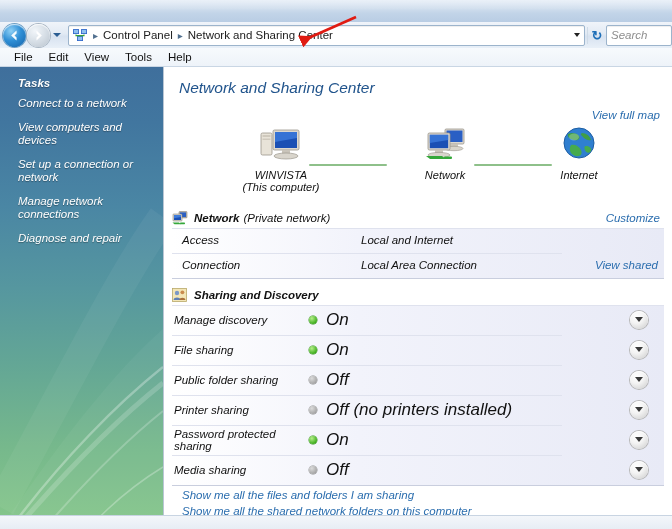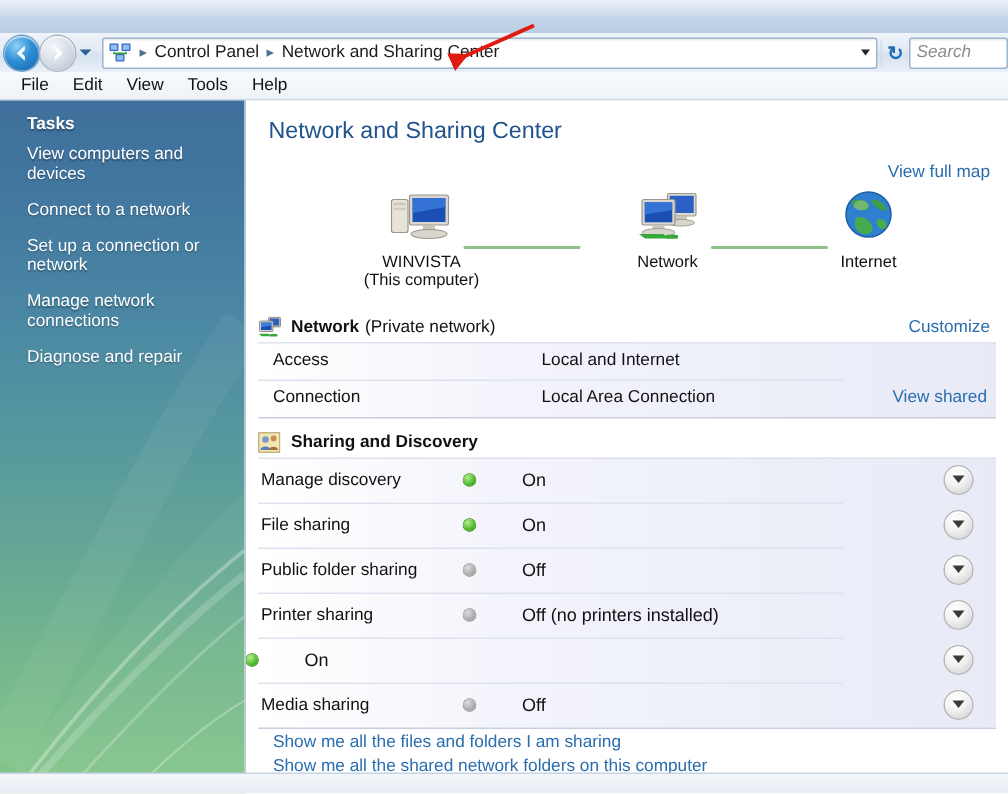--- a/index.html
+++ b/index.html
@@ -81,21 +81,21 @@
   
   .menubar{
     position:absolute;left:0;top:48px;width:672px;height:19px;
     background:linear-gradient(to bottom,#f7fafd,#eef3f9);
     border-bottom:1px solid #c9d6e4;
     display:flex;align-items:center;padding-left:6px;box-sizing:border-box;
   }
   .menuitem{padding:0 8px;color:#111;font-size:11.5px;line-height:18px;}
 
   
-  .content{position:absolute;left:0;top:67px;width:672px;height:462px;}
+  .content{position:absolute;left:0;top:67px;width:672px;height:462px;font-style:italic;}
 
   .sidebar{
     position:absolute;left:0;top:0;width:163px;height:462px;overflow:hidden;
     background:linear-gradient(to bottom,#3f6f9c 0%,#41769f 12%,#4a86a4 30%,#56979f 48%,#64a795 65%,#76b88c 82%,#86c78a 100%);
   }
   .sidebar .swoosh{position:absolute;left:0;top:0;width:163px;height:462px;}
   .side-head{
     position:absolute;left:18px;top:10px;color:#ffffff;font-weight:bold;font-size:11.5px;
     text-shadow:0 1px 1px rgba(0,0,0,.35);
   }
@@ -151,21 +151,21 @@
     position:absolute;left:8px;top:218px;width:492px;height:20px;display:flex;align-items:center;
   }
   .sec-share-head .ico{width:15px;height:14px;margin-right:7px;flex:none;position:relative;}
   .sec-share-head .t1{font-weight:bold;font-size:11.5px;color:#111;}
 
   .srow{position:absolute;left:0;width:492px;height:30px;display:flex;align-items:center;}
   .srow .name{width:145px;padding-left:10px;box-sizing:border-box;font-size:11.5px;color:#111;}
   .srow .dot{width:8px;height:8px;border-radius:50%;margin-right:9px;flex:none;}
   .srow .dot.on{background:radial-gradient(circle at 35% 30%,#b6f08a,#3fae1e 70%,#2f8a16);box-shadow:0 0 0 .5px #2f8a16;}
   .srow .dot.off{background:radial-gradient(circle at 35% 30%,#dcdcdc,#a6a6a6 70%,#8c8c8c);box-shadow:0 0 0 .5px #8c8c8c;}
-  .srow .state{font-size:12px;color:#111;margin-left:22px;}
+  .srow .state{font-size:17px;color:#111;}
   .srow .chev{
     margin-left:auto;margin-right:8px;width:18px;height:18px;border-radius:50%;flex:none;
     background:radial-gradient(circle at 38% 30%,#ffffff 0%,#f3f3f3 42%,#dcdcdc 75%,#c4c4c4 100%);
     box-shadow:0 0 0 1px #b6b6b6, inset 0 1px 1px rgba(255,255,255,.9);
     display:flex;align-items:center;justify-content:center;cursor:pointer;
   }
   .chev i{display:block;width:0;height:0;border-left:4px solid transparent;border-right:4px solid transparent;border-top:5px solid #3a3a3a;margin-top:-1px;}
 
   .bottom-links{position:absolute;left:8px;top:420px;width:492px;}
   .bl{color:#2a6dae;font-size:11.5px;line-height:16px;padding-left:10px;cursor:pointer;}
@@ -248,22 +248,22 @@
       <svg class="swoosh" viewBox="0 0 163 462" preserveAspectRatio="none">
         <path d="M163 262 C120 300 70 360 0 462 L0 462 L163 462 Z" fill="#ffffff" opacity="0.045"></path>
         <path d="M163 300 C118 336 62 392 10 462" stroke="#ffffff" stroke-opacity="0.30" stroke-width="2.5" fill="none"></path>
         <path d="M163 316 C120 350 66 404 16 462" stroke="#ffffff" stroke-opacity="0.18" stroke-width="5" fill="none"></path>
         <path d="M163 344 C128 372 84 416 44 462" stroke="#ffffff" stroke-opacity="0.22" stroke-width="2" fill="none"></path>
         <path d="M163 400 C140 414 112 436 88 462" stroke="#ffffff" stroke-opacity="0.28" stroke-width="1.5" fill="none"></path>
         <path d="M163 150 C120 210 60 330 0 440" stroke="#ffffff" stroke-opacity="0.05" stroke-width="30" fill="none"></path>
       </svg>
       <div class="side-head">Tasks</div>
       <div class="side-links">
+        <div class="side-link">Connect to a network</div>
         <div class="side-link">View computers and devices</div>
-        <div class="side-link">Connect to a network</div>
         <div class="side-link">Set up a connection or network</div>
         <div class="side-link">Manage network connections</div>
         <div class="side-link">Diagnose and repair</div>
       </div>
     </div>
     <div class="sidebar-edge"></div>
 
     <div class="main">
 
       <div class="page-title">Network and Sharing Center</div>
@@ -403,20 +403,21 @@
         <span class="name">Printer sharing</span>
         <span class="dot off"></span>
         <span class="state">Off (no printers installed)</span>
         <span class="chev">
             <i></i>
           </span>
       </div>
       <div class="rowline" style="top:358px;width:390px;"></div>
 
       <div class="srow" style="top:358px;">
+        <span class="name">Password protected sharing</span>
         <span class="dot on"></span>
         <span class="state">On</span>
         <span class="chev">
             <i></i>
           </span>
       </div>
       <div class="rowline" style="top:388px;width:390px;"></div>
 
       <div class="srow" style="top:388px;">
         <span class="name">Media sharing</span>

